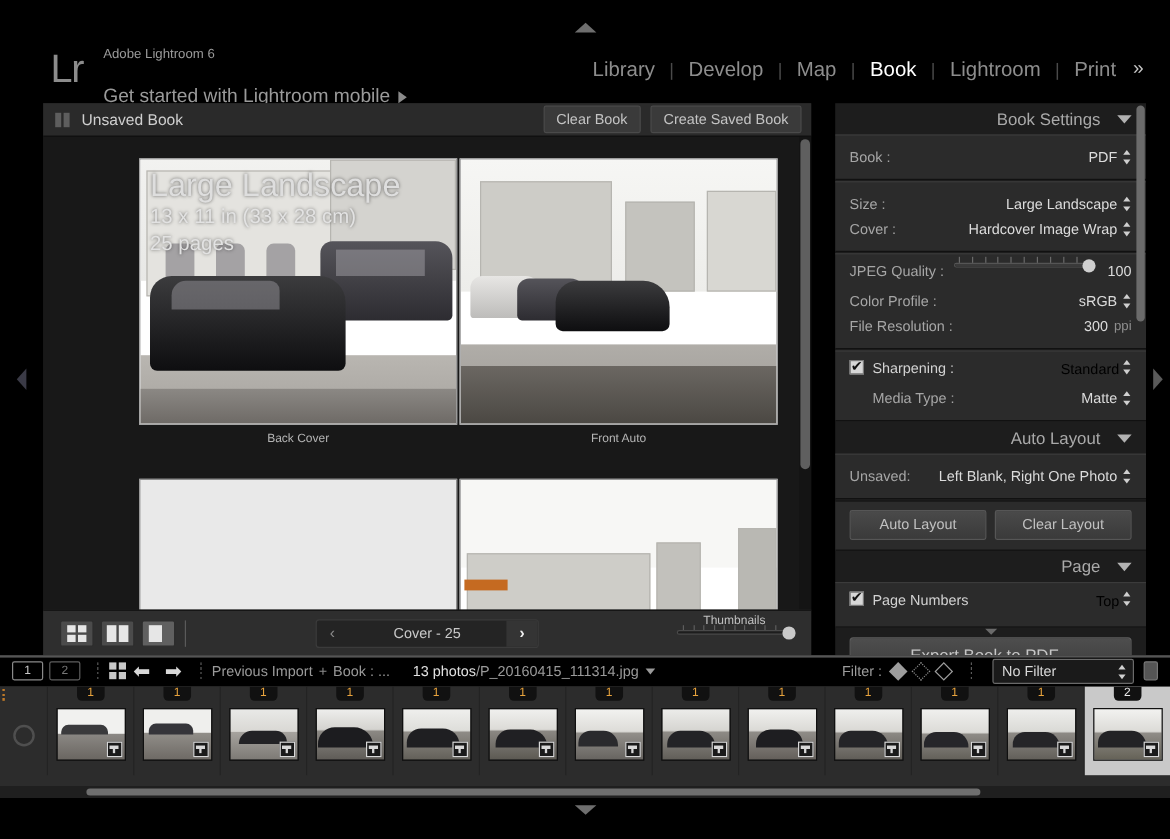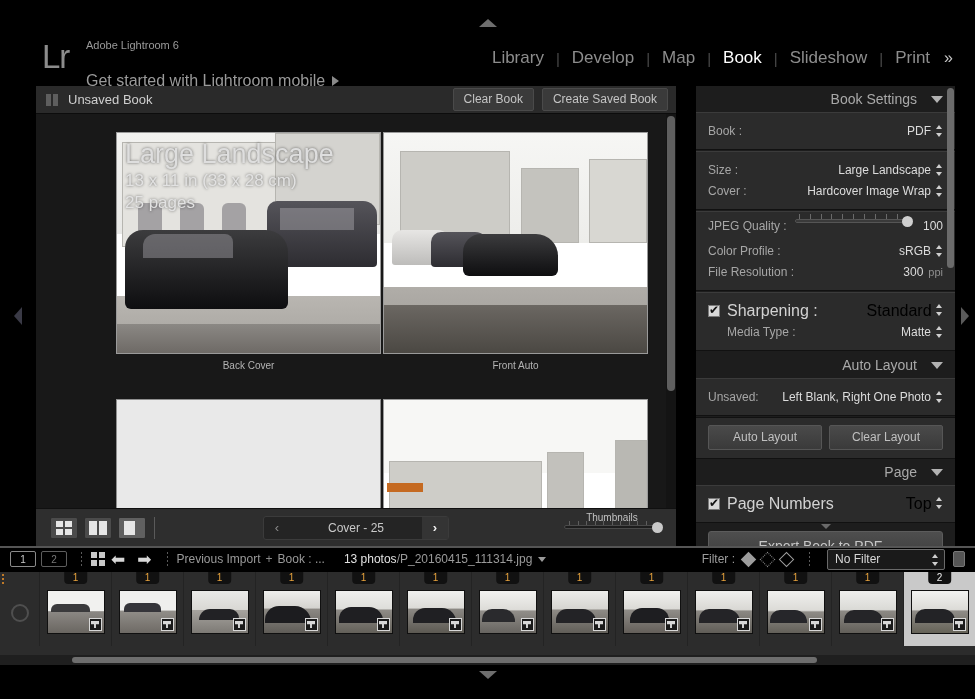--- a/index.html
+++ b/index.html
@@ -276,21 +276,21 @@
     position: absolute; right: -5px; top: -4px; width: 11px; height: 11px;
     background: #cfcfcf; border-radius: 50%;
   }
   .sl-ticks {
     position: absolute; top: -6px; left: 3px; right: 10px; height: 5px;
     display: flex; justify-content: space-between;
   }
   .sl-ticks i { width: 1px; height: 5px; background: #6a6a6a; }
   .sl-num { color: #dcdcdc; width: 26px; text-align: right; }
 
-  .chk-row { display: flex; align-items: center; gap: 7px; height: 21px; font-size: 16px; }
+  .chk-row { display: flex; gap: 7px; height: 21px; font-size: 12px; }
   .chkbox {
     width: 12px; height: 12px; background: #d8d8d8; border: 1px solid #7a7a7a;
     position: relative; flex: none;
   }
   .chkbox::after {
     content: "\2714"; position: absolute; left: 0px; top: -3px;
     font-size: 12px; color: #111; line-height: 14px;
   }
   .chk-row .lbl { color: #d2d2d2; flex: 1; }
 
@@ -443,21 +443,21 @@
     </div>
     <div class="module-nav">
       <span class="mod">Library</span>
       <span class="sep">|</span>
       <span class="mod">Develop</span>
       <span class="sep">|</span>
       <span class="mod">Map</span>
       <span class="sep">|</span>
       <span class="mod active">Book</span>
       <span class="sep">|</span>
-      <span class="mod">Slideshow</span>
+      <span class="mod">Lightroom</span>
       <span class="sep">|</span>
       <span class="mod">Print</span>
       <span class="chev">»</span>
     </div>
   </div>
 
   <div class="main-row">
 
     <div class="left-strip">
       <div class="tri-left"></div>

